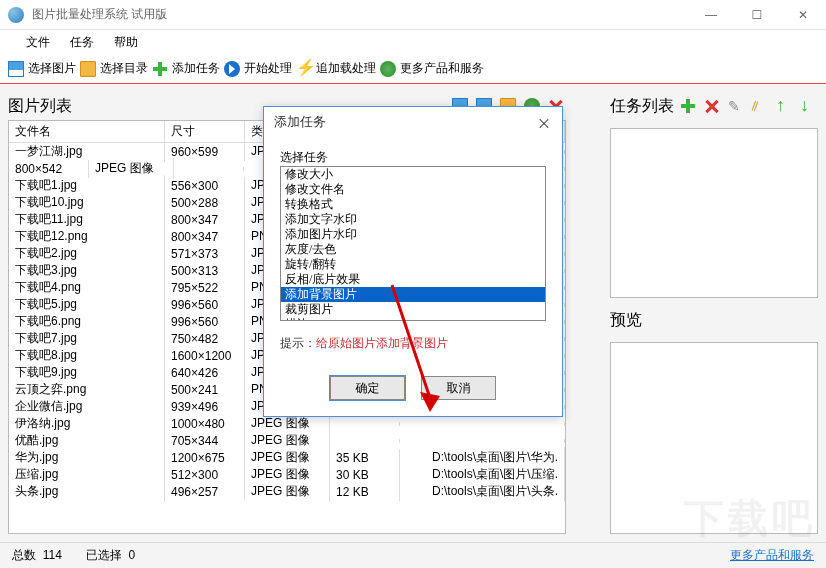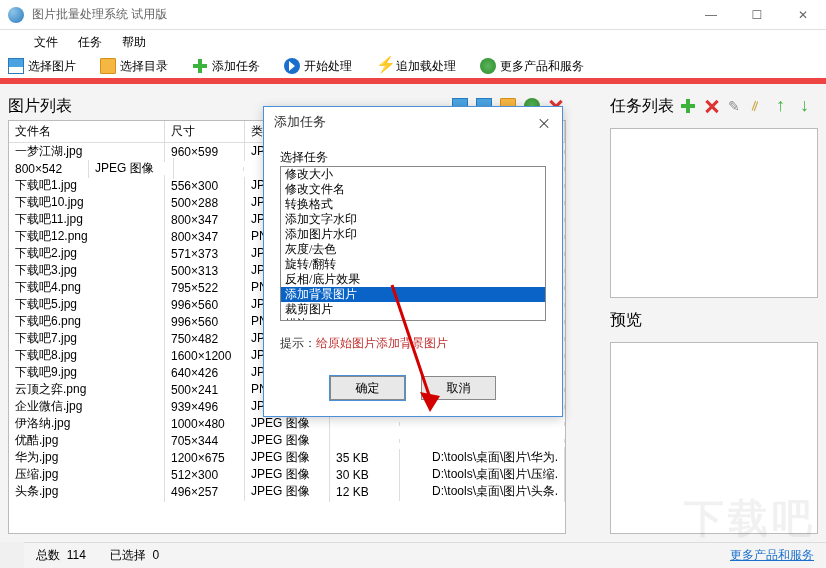--- a/index.html
+++ b/index.html
@@ -5,25 +5,25 @@
 * { margin: 0; padding: 0; box-sizing: border-box; font-family: "Microsoft YaHei", SimSun, Arial, sans-serif; font-size: 12px; }
 body { background: #f0f0f0; width: 826px; height: 568px; position: relative; overflow: hidden; }
 
 
 .titlebar { height: 30px; background: #fff; display: flex; align-items: center; padding-left: 8px; border-bottom: 1px solid #e0e0e0; }
 .titlebar .ico { width: 16px; height: 16px; border-radius: 50%; background: radial-gradient(circle at 30% 30%, #8ec5e8, #2a7bbd); margin-right: 8px; }
 .titlebar .title { color: #666; flex: 1; }
 .winbtn { width: 46px; height: 30px; display: flex; align-items: center; justify-content: center; color: #666; cursor: pointer; }
 
 
-.menubar { height: 24px; background: #fff; display: flex; padding-left: 24px; }
+.menubar { height: 24px; background: #fff; display: flex; padding-left: 16px; }
 .menubar .menu { padding: 4px 10px; cursor: pointer; }
 
 
-.toolbar { height: 30px; background: #fff; display: flex; align-items: center; padding-left: 8px; gap: 24px; border-bottom: 6px solid #ef4444; }
+.toolbar { height: 30px; background: #fff; display: flex; align-items: center; padding-left: 8px; gap: 4px; border-bottom: 1px solid #ef4444; }
 .toolbar .tbtn { display: flex; align-items: center; gap: 4px; cursor: pointer; }
 .tb-ico { width: 16px; height: 16px; display: inline-block; }
 .ico-img { background: linear-gradient(180deg,#49a3e1 60%,#fff 60%); border:1px solid #2a7bbd; }
 .ico-folder { background: #f5b642; border:1px solid #d48f1a; border-radius:1px; }
 .ico-plus { position:relative; }
 .ico-plus::before, .ico-plus::after { content:''; position:absolute; background:#3cb33c; }
 .ico-plus::before { left:6px; top:1px; width:4px; height:14px; }
 .ico-plus::after { top:6px; left:1px; height:4px; width:14px; }
 .ico-play { background:#1a6fcc; border-radius:50%; position:relative; }
 .ico-play::after { content:''; position:absolute; left:5px; top:3px; border-left:6px solid #fff; border-top:5px solid transparent; border-bottom:5px solid transparent; }
@@ -64,21 +64,21 @@
 .col.path { flex:1;margin-left:26px; }
 .rows { overflow-y:auto; height:calc(100% - 22px); }
 .row { display:flex; height:17px; align-items:center; white-space:nowrap; }
 
 
 .taskpanel, .preview { border:1px solid #bbb; background:#fff; }
 .taskpanel { height:170px; }
 .preview { flex:1; }
 
 
-.status { height:26px; background:#f4f4f4; display:flex; align-items:center; padding:8px 12px; gap:24px; border-top:1px solid #ddd;margin-left:24px; }
+.status { height:26px; background:#f4f4f4; display:flex; align-items:center; padding:8px 12px; gap:24px; border-top:1px solid #ddd; }
 
 
 .bottomlink { position:absolute; bottom:4px; right:12px; color:#1a6fcc; text-decoration:underline; cursor:pointer; }
 
 
 .wm { position:absolute; right:10px; bottom:22px; font-size:40px; color:#000; opacity:0.05; font-weight:bold; letter-spacing:4px; pointer-events:none; }
 
 
 .dialog { position:absolute; left:263px; top:106px; width:300px; background:#fff; border:1px solid #4a90d9; box-shadow: 0 2px 10px rgba(0,0,0,0.2); z-index:50; }
 .dialog .dtitle { height:30px; display:flex; align-items:center; padding:0 10px; color:#333; font-size:13px; }

